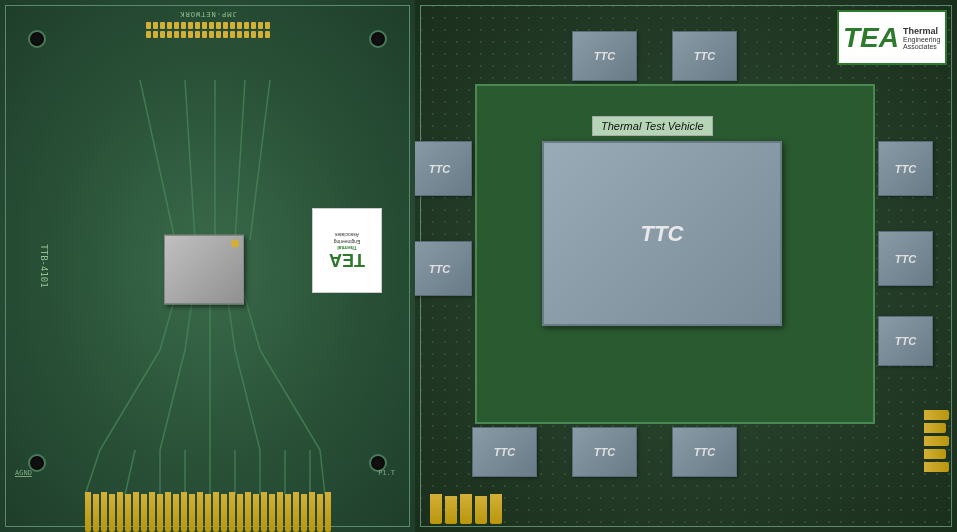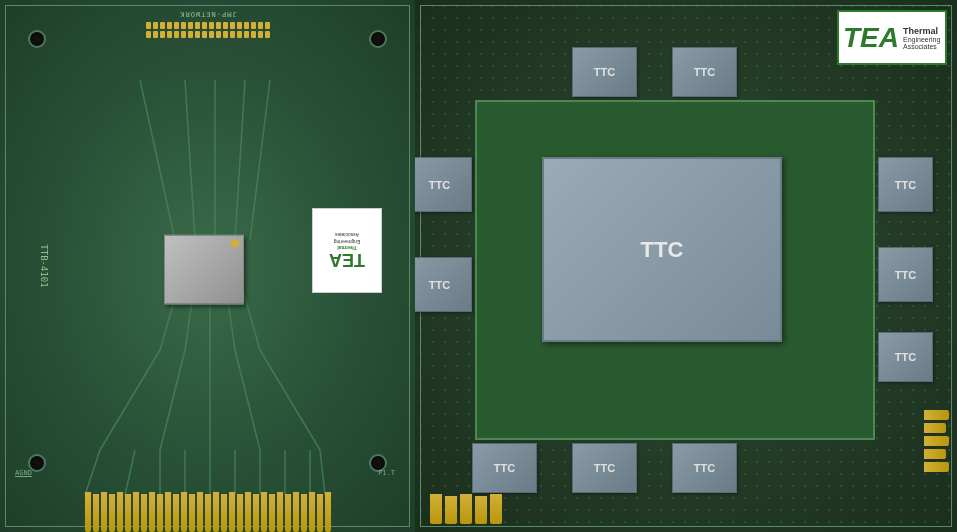--- a/index.html
+++ b/index.html
@@ -381,21 +381,21 @@
 
     <div class="tea-logo-right">
       <div class="tea-big-text">TEA</div>
       <div class="tea-right-text">
         <span class="tea-right-top">Thermal</span>
         <span class="tea-right-mid">Engineering</span>
         <span class="tea-right-mid">Associates</span>
       </div>
     </div>
 
-    <div style="position:absolute;top:100px;left:60px;width:400px;height:340px;background:#2a5a30;border:2px solid #4a8a50;">
+    <div style="position:absolute;top:84px;left:60px;width:400px;height:340px;background:#2a5a30;border:2px solid #4a8a50;font-style:italic;">
 
       <div class="ttc-chip" style="width:65px;height:50px;top:-55px;left:95px;">
         <span>TTC</span>
       </div>
       <div class="ttc-chip" style="width:65px;height:50px;top:-55px;left:195px;">
         <span>TTC</span>
       </div>
 
       <div class="ttc-chip" style="width:65px;height:55px;top:55px;left:-70px;">
         <span>TTC</span>
@@ -425,20 +425,21 @@
       </div>
 
       <div class="ttc-chip" style="width:65px;height:50px;bottom:-55px;left:-5px;">
         <span>TTC</span>
       </div>
 
       <div style="position:absolute;top:55px;left:65px;width:240px;height:185px;background:linear-gradient(135deg,#9aabb8 0%,#8a9ba8 50%,#7a8b98 100%);border:2px solid #6a7b88;display:flex;align-items:center;justify-content:center;font-family:Arial,sans-serif;font-weight:bold;color:#e8e8e8;font-size:22px;box-shadow:2px 2px 6px rgba(0,0,0,0.5);">
         <span>TTC</span>
       </div>
 
+      <div style="position:absolute;top:30px;left:115px;background:rgba(200,230,200,0.88);padding:3px 8px;font-family:Arial,sans-serif;font-size:11px;color:#111;border:1px solid #aaa;">Thermal Test Vehicle</div>
 
 
     </div>
 
     <div style="position:absolute;bottom:8px;left:15px;display:flex;gap:3px;align-items:flex-end;">
       <div style="width:12px;height:30px;background:linear-gradient(to bottom,#d4af37,#b8960c);border-radius:0 0 2px 2px;"></div>
       <div style="width:12px;height:28px;background:linear-gradient(to bottom,#d4af37,#b8960c);border-radius:0 0 2px 2px;"></div>
       <div style="width:12px;height:30px;background:linear-gradient(to bottom,#d4af37,#b8960c);border-radius:0 0 2px 2px;"></div>
       <div style="width:12px;height:28px;background:linear-gradient(to bottom,#d4af37,#b8960c);border-radius:0 0 2px 2px;"></div>
       <div style="width:12px;height:30px;background:linear-gradient(to bottom,#d4af37,#b8960c);border-radius:0 0 2px 2px;"></div>

